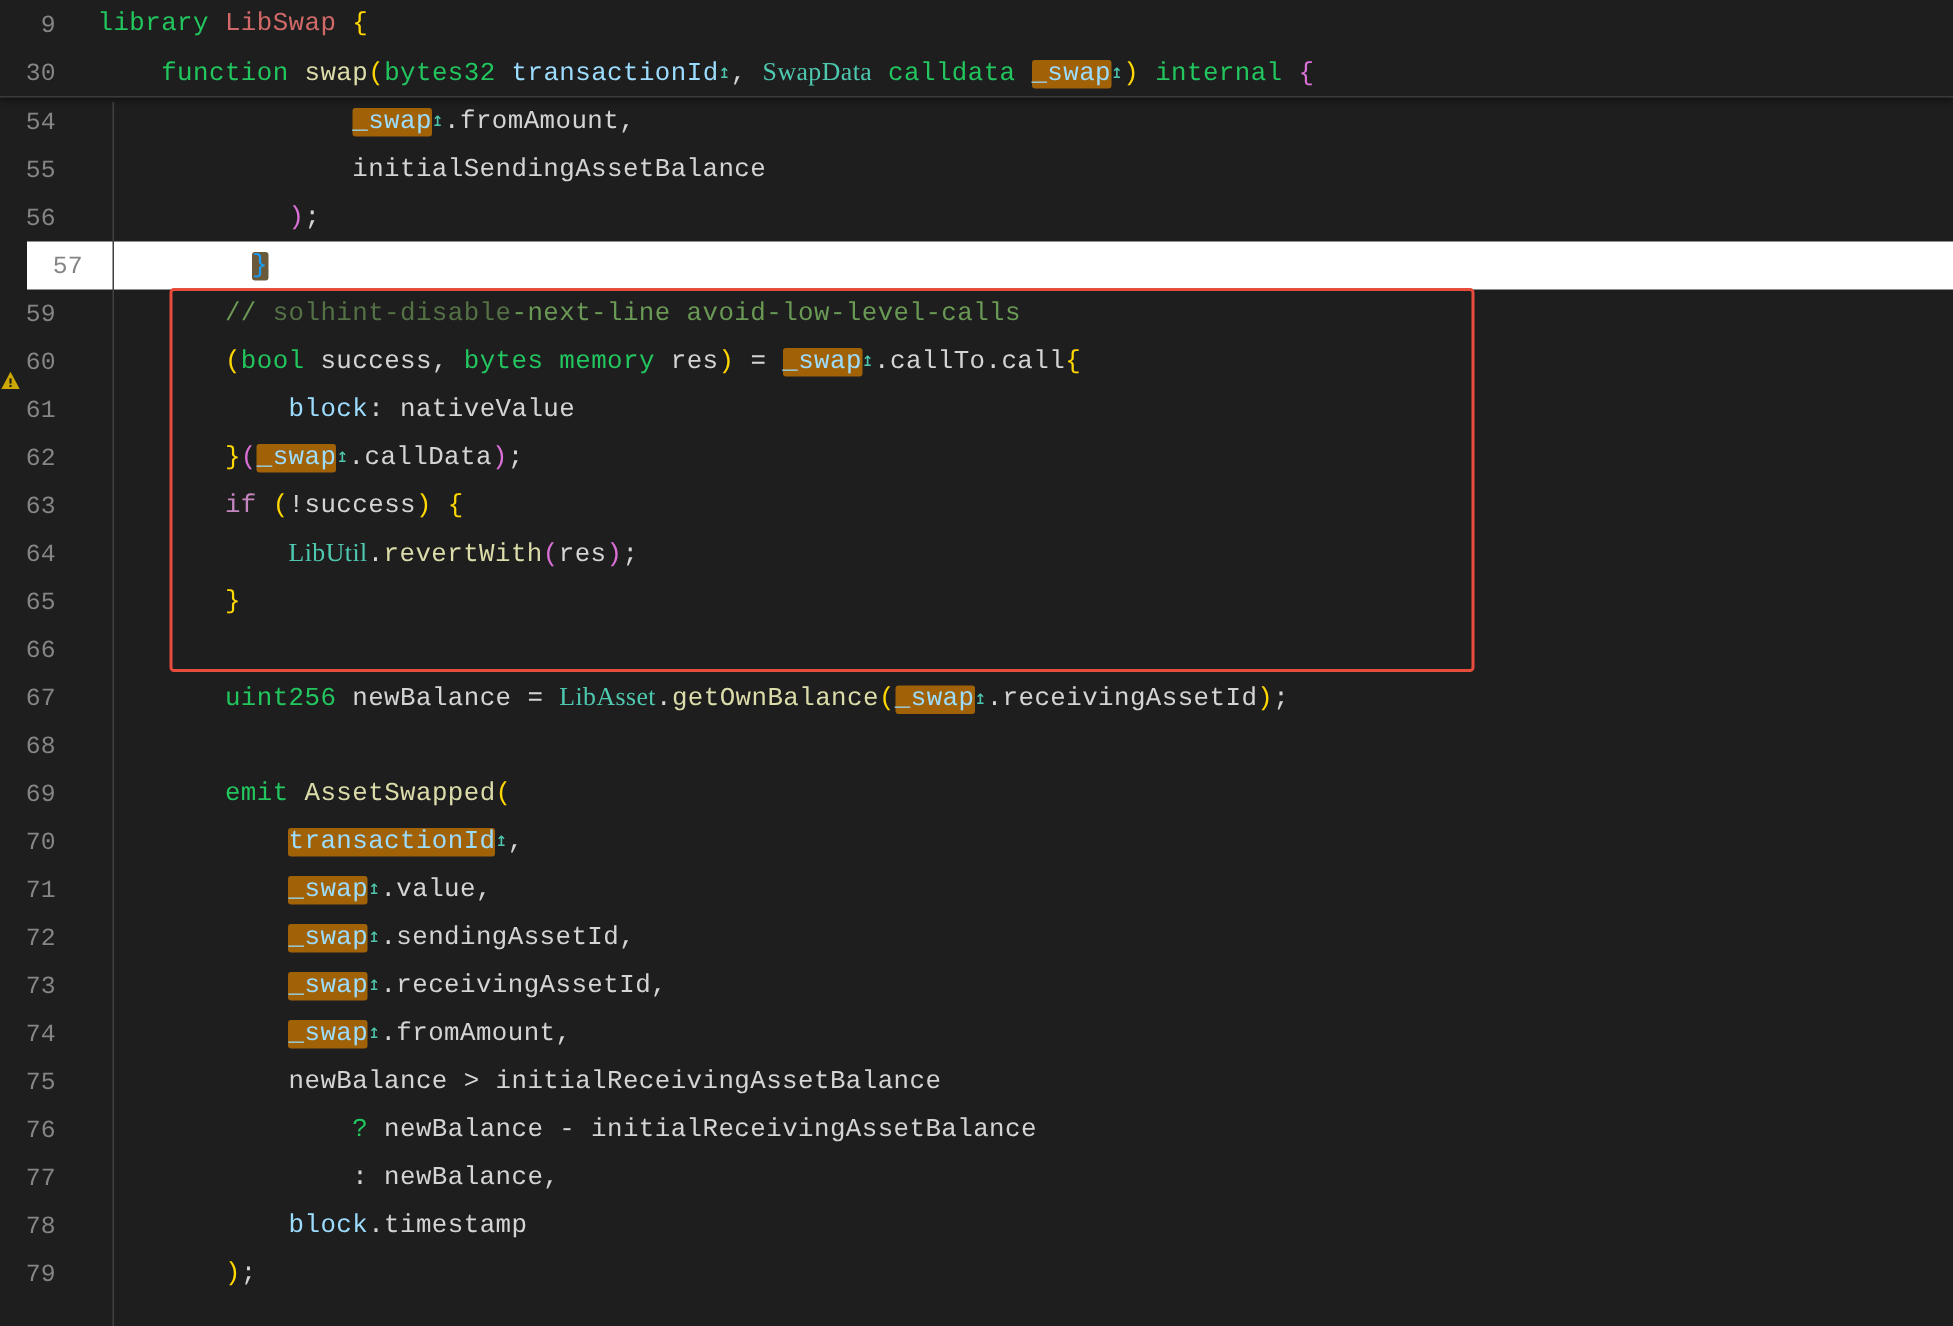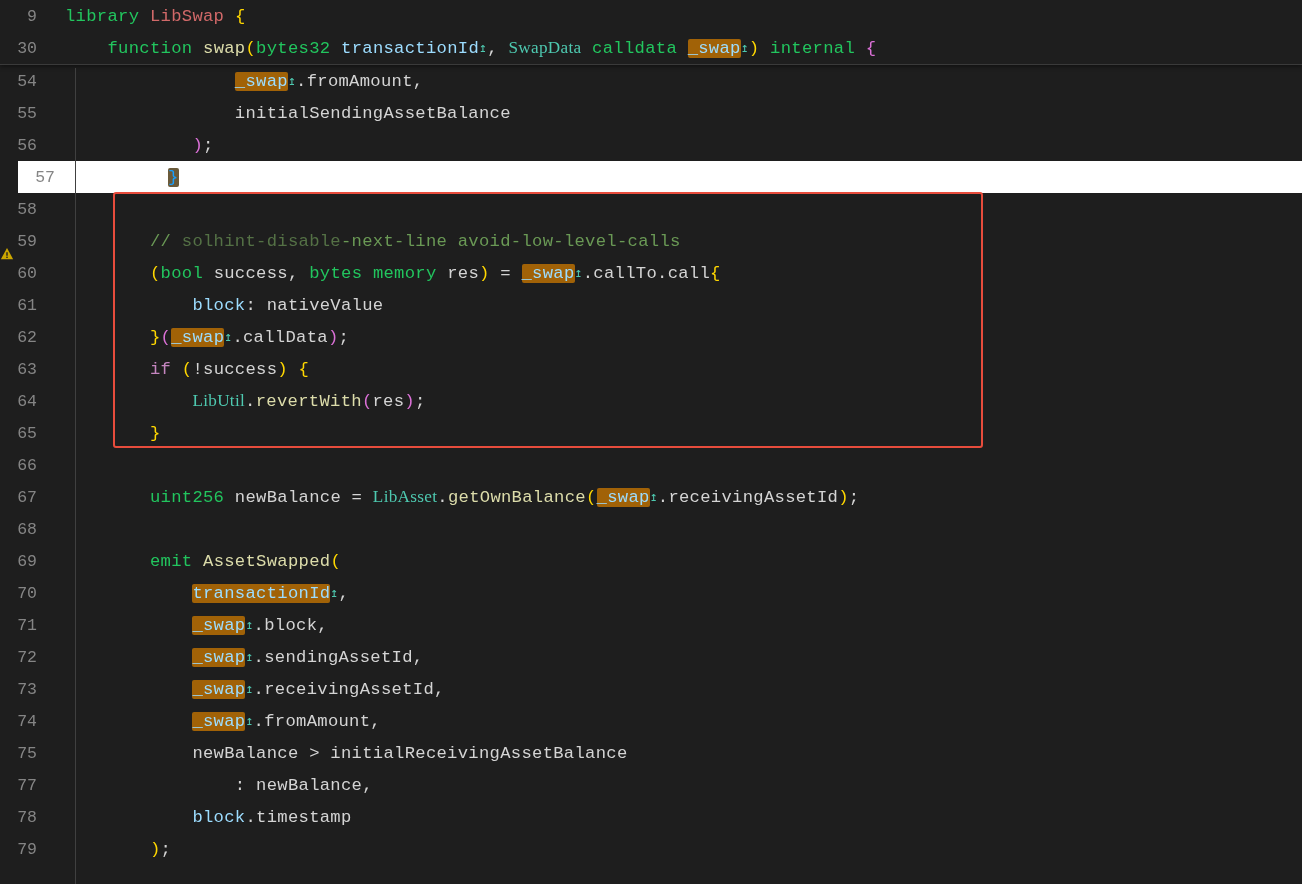--- a/index.html
+++ b/index.html
@@ -108,38 +108,38 @@
     </div>
   </div>
 
   <div class="fold-line"></div>
 
   <div id="code-body">
       <div class="line"><span class="line-num">54</span><span class="gutter"></span><span class="code">                <span class="ident hl-param">_swap</span><span class="upicon">↥</span><span class="plain">.fromAmount,</span></span></div>
       <div class="line"><span class="line-num">55</span><span class="gutter"></span><span class="code">                <span class="plain">initialSendingAssetBalance</span></span></div>
       <div class="line"><span class="line-num">56</span><span class="gutter"></span><span class="code">            <span class="paren2">)</span><span class="plain">;</span></span></div>
       <div class="line highlight-line"><span class="line-num">57</span><span class="gutter"></span><span class="code">        <span class="paren3 hl-brace">}</span></span></div>
-      <div class="line"><span class="line-num">58</span><span class="gutter"></span><span class="code"></span></div>
       <div class="line"><span class="line-num">59</span><span class="gutter"></span><span class="code">        <span class="comment">// </span><span class="comment comment-dim">solhint-disable</span><span class="comment">-next-line avoid-low-level-calls</span></span></div>
       <div class="line"><span class="line-num">60</span><span class="gutter"></span><span class="code">        <span class="paren">(</span><span class="kw">bool</span><span class="plain"> success, </span><span class="kw">bytes</span><span class="plain"> </span><span class="kw">memory</span><span class="plain"> res</span><span class="paren">)</span><span class="plain"> = </span><span class="ident hl-param">_swap</span><span class="upicon">↥</span><span class="plain">.callTo.call</span><span class="paren">{</span></span></div>
       <div class="line"><span class="line-num">61</span><span class="gutter"></span><span class="code">            <span class="ident">block</span><span class="plain">: nativeValue</span></span></div>
       <div class="line"><span class="line-num">62</span><span class="gutter"></span><span class="code">        <span class="paren">}</span><span class="paren2">(</span><span class="ident hl-param">_swap</span><span class="upicon">↥</span><span class="plain">.callData</span><span class="paren2">)</span><span class="plain">;</span></span></div>
       <div class="line"><span class="line-num">63</span><span class="gutter"></span><span class="code">        <span class="if">if</span><span class="plain"> </span><span class="paren">(</span><span class="plain">!success</span><span class="paren">)</span><span class="plain"> </span><span class="paren">{</span></span></div>
       <div class="line"><span class="line-num">64</span><span class="gutter"></span><span class="code">            <span class="type">LibUtil</span><span class="plain">.</span><span class="fn-call">revertWith</span><span class="paren2">(</span><span class="plain">res</span><span class="paren2">)</span><span class="plain">;</span></span></div>
       <div class="line"><span class="line-num">65</span><span class="gutter"></span><span class="code">        <span class="paren">}</span></span></div>
       <div class="line"><span class="line-num">66</span><span class="gutter"></span><span class="code"></span></div>
       <div class="line"><span class="line-num">67</span><span class="gutter"></span><span class="code">        <span class="kw">uint256</span><span class="plain"> newBalance = </span><span class="type">LibAsset</span><span class="plain">.</span><span class="fn-call">getOwnBalance</span><span class="paren">(</span><span class="ident hl-param">_swap</span><span class="upicon">↥</span><span class="plain">.receivingAssetId</span><span class="paren">)</span><span class="plain">;</span></span></div>
       <div class="line"><span class="line-num">68</span><span class="gutter"></span><span class="code"></span></div>
       <div class="line"><span class="line-num">69</span><span class="gutter"></span><span class="code">        <span class="kw">emit</span><span class="plain"> </span><span class="fn-call">AssetSwapped</span><span class="paren">(</span></span></div>
       <div class="line"><span class="line-num">70</span><span class="gutter"></span><span class="code">            <span class="ident hl-param">transactionId</span><span class="upicon">↥</span><span class="plain">,</span></span></div>
-      <div class="line"><span class="line-num">71</span><span class="gutter"></span><span class="code">            <span class="ident hl-param">_swap</span><span class="upicon">↥</span><span class="plain">.block,</span></span></div>
+      <div class="line"><span class="line-num">71</span><span class="gutter"></span><span class="code">            <span class="ident hl-param">_swap</span><span class="upicon">↥</span><span class="plain">.value,</span></span></div>
       <div class="line"><span class="line-num">72</span><span class="gutter"></span><span class="code">            <span class="ident hl-param">_swap</span><span class="upicon">↥</span><span class="plain">.sendingAssetId,</span></span></div>
       <div class="line"><span class="line-num">73</span><span class="gutter"></span><span class="code">            <span class="ident hl-param">_swap</span><span class="upicon">↥</span><span class="plain">.receivingAssetId,</span></span></div>
       <div class="line"><span class="line-num">74</span><span class="gutter"></span><span class="code">            <span class="ident hl-param">_swap</span><span class="upicon">↥</span><span class="plain">.fromAmount,</span></span></div>
       <div class="line"><span class="line-num">75</span><span class="gutter"></span><span class="code">            <span class="plain">newBalance &gt; initialReceivingAssetBalance</span></span></div>
+      <div class="line"><span class="line-num">76</span><span class="gutter"></span><span class="code">                <span class="kw">?</span><span class="plain"> newBalance - initialReceivingAssetBalance</span></span></div>
       <div class="line"><span class="line-num">77</span><span class="gutter"></span><span class="code">                <span class="plain">: newBalance,</span></span></div>
       <div class="line"><span class="line-num">78</span><span class="gutter"></span><span class="code">            <span class="ident">block</span><span class="plain">.timestamp</span></span></div>
       <div class="line"><span class="line-num">79</span><span class="gutter"></span><span class="code">        <span class="paren">)</span><span class="plain">;</span></span></div>
     </div>
 </div>
 
 <div class="red-box"></div>
 
 <svg class="warn-icon" viewBox="0 0 16 16">
     <path fill="#cca700" d="M8 1l7 13H1z"></path>

